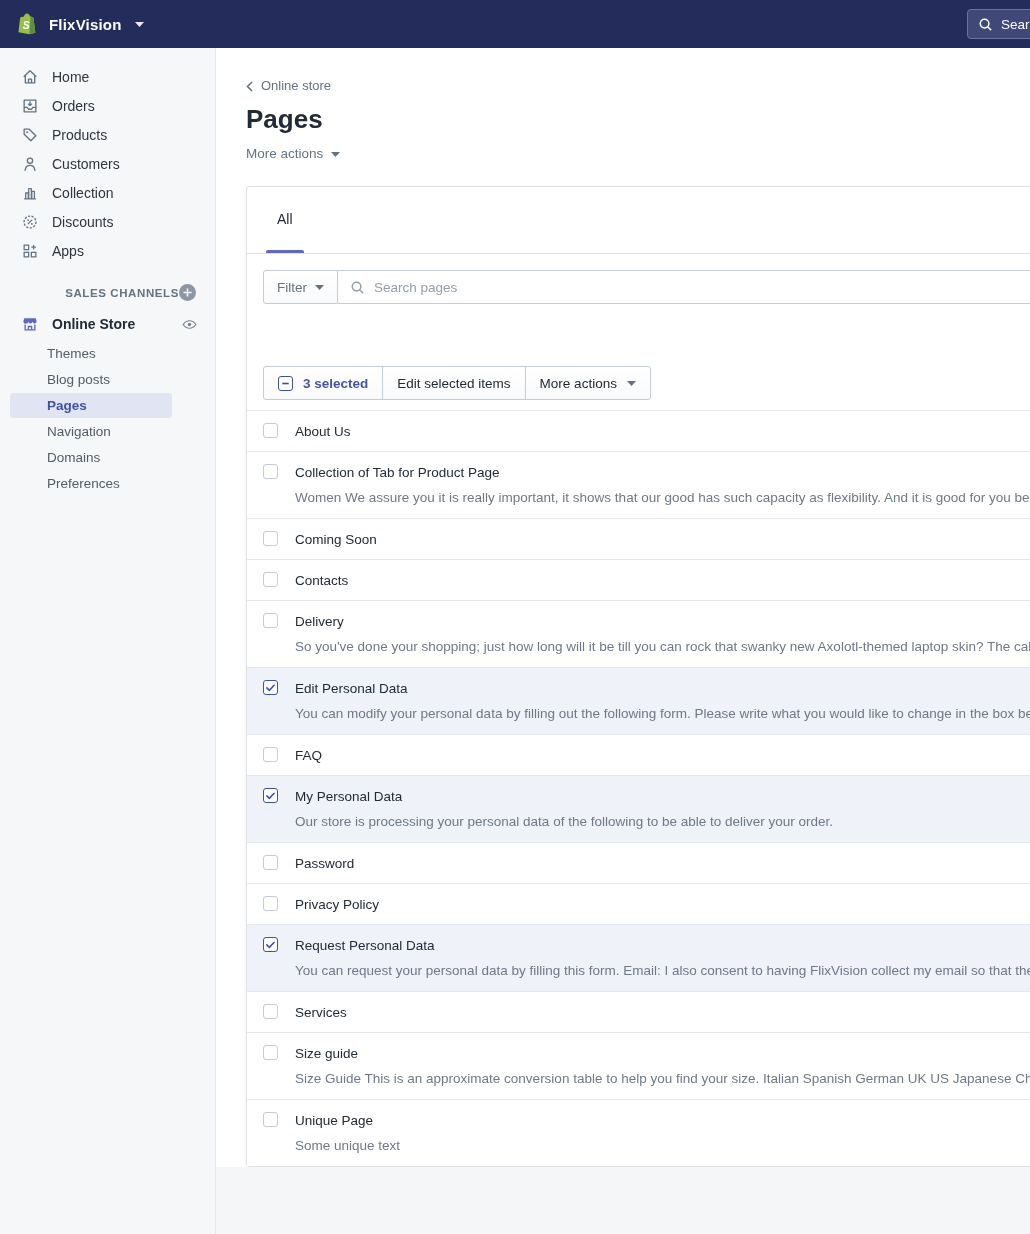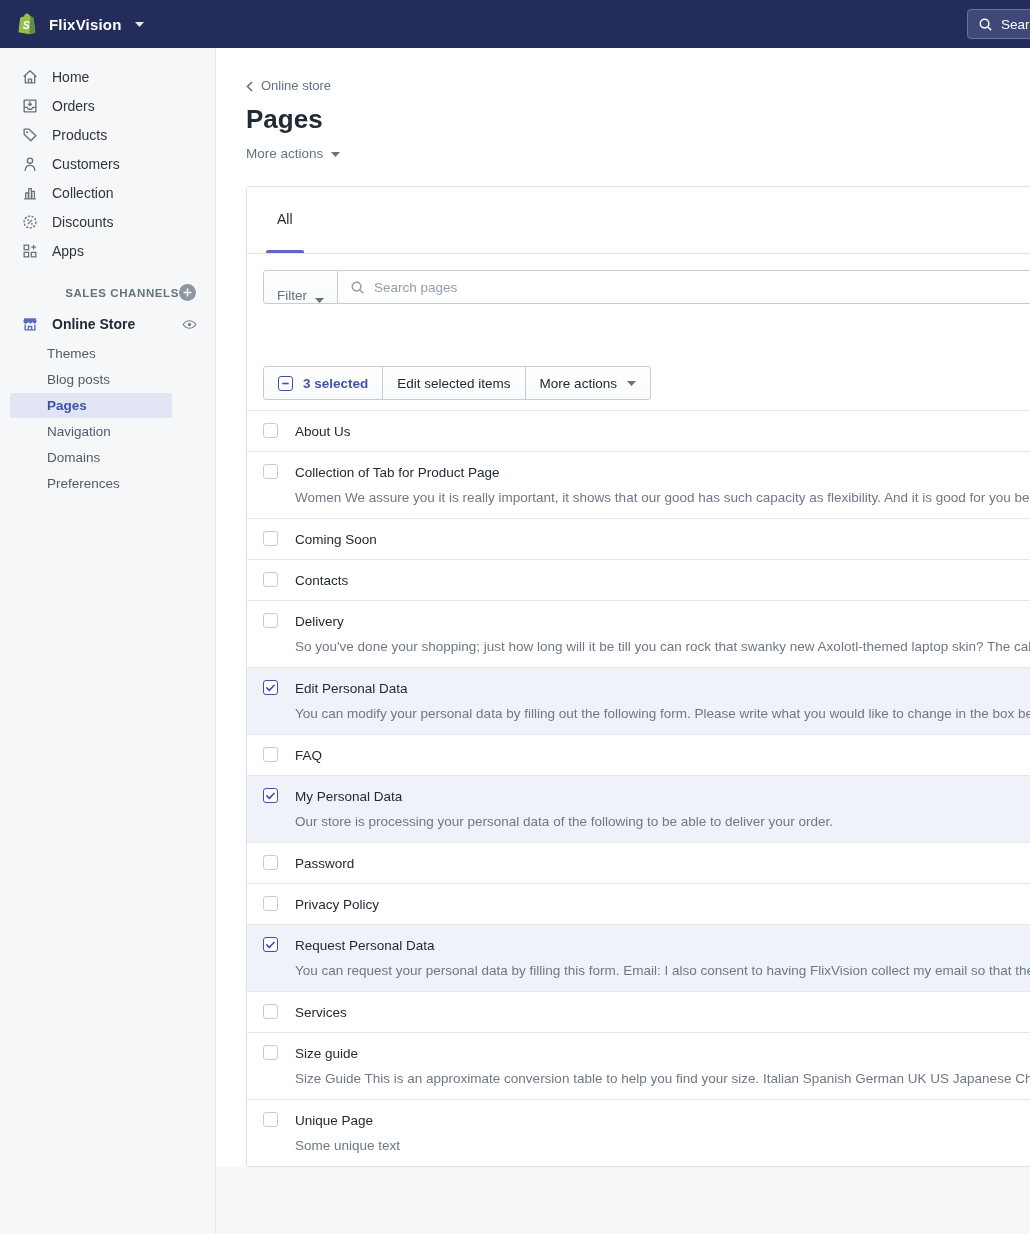--- a/index.html
+++ b/index.html
@@ -65,21 +65,21 @@
   .card{ margin:24px 0 0 30px; width:820px; background:#fff;
          border:1px solid #dfe3e8; border-radius:3px;
          box-shadow:0 1px 3px rgba(63,63,68,.08); }
   .tabbar{ border-bottom:1px solid #dfe3e8; padding:0 16px; display:flex; height:67px; }
   .tab{ padding:24px 14px 0; font-size:14px; color:#212b36; position:relative;
         cursor:pointer;text-align:right; }
   .tab.active::after{ content:""; position:absolute; left:3px; right:3px; bottom:0;
                       height:3px; background:#5c6ac4; border-radius:2px 2px 0 0; }
 
   .controls{ padding:16px 16px 8px; display:flex; }
-  .filter-btn{ height:34px; display:flex; align-items:flex-end; gap:8px; padding:0 13px;
+  .filter-btn{ height:34px; display:flex; align-items:center; gap:8px; padding:0 13px;
                border:1px solid #c4cdd5; border-radius:3px 0 0 3px;
                background:linear-gradient(#fff,#f9fafb); color:#637381;
                font-size:13.5px; cursor:pointer; flex-shrink:0; }
   .search-field{ flex:1; min-width:0; height:34px; border:1px solid #c4cdd5;
                  border-left:0; border-radius:0 3px 3px 0; display:flex;
                  align-items:center; gap:9px; padding:0 12px; background:#fff;
                  color:#919eab; }
   .search-field input{ flex:1; min-width:0; border:0; outline:0; font-size:13.5px;
                        color:#212b36; font-family:inherit; }
   .search-field input::placeholder{ color:#919eab; opacity:1; }

